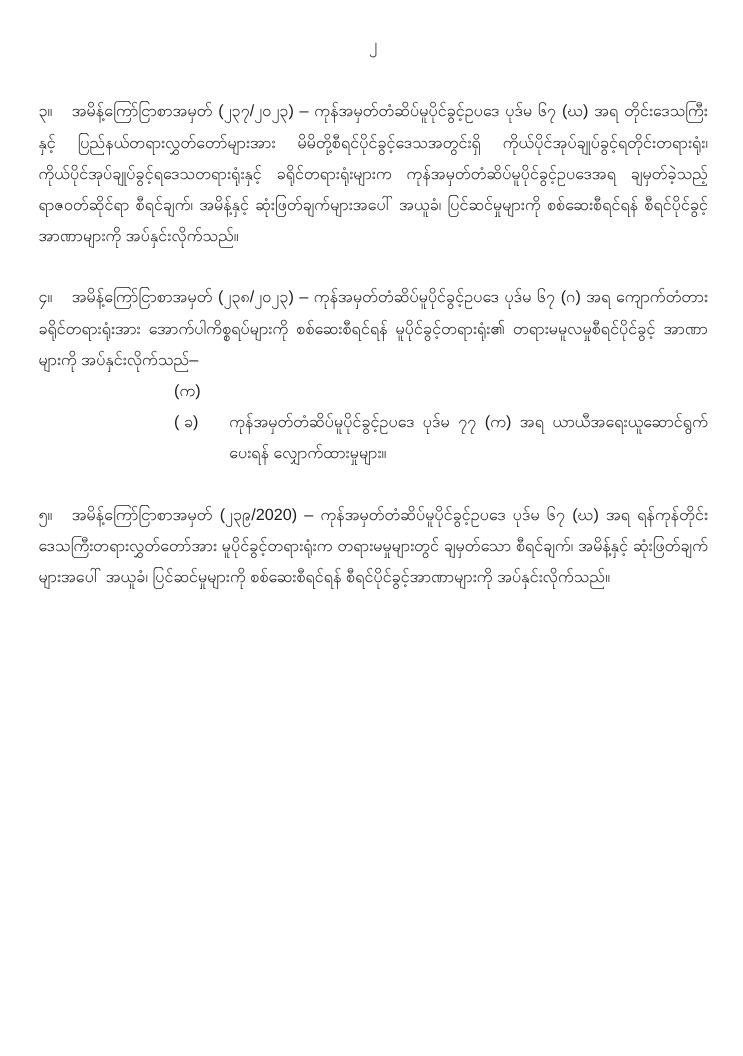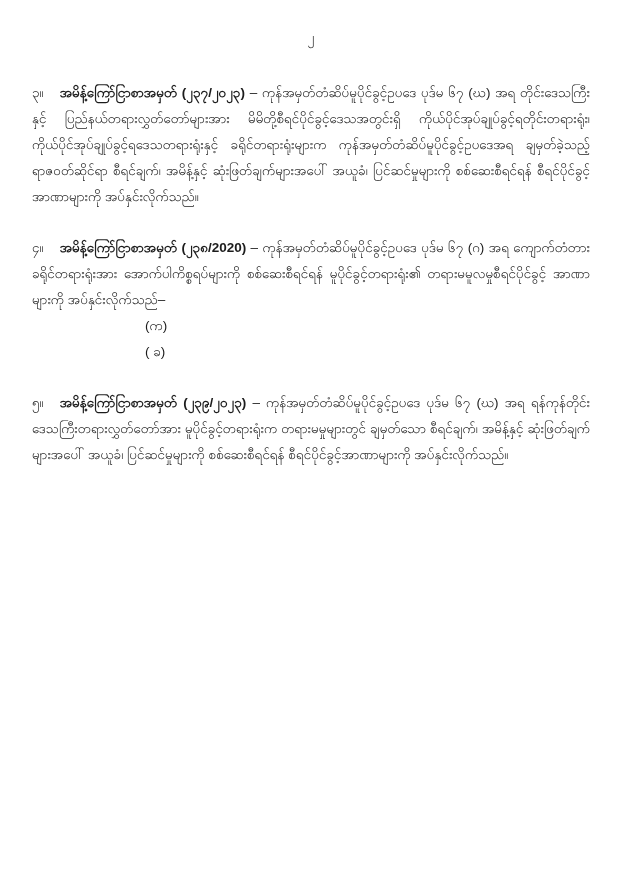--- a/index.html
+++ b/index.html
@@ -22,21 +22,21 @@
     margin-bottom: 34px;
   }
   .para {
     font-size: 13.5px;
     line-height: 26px;
     text-align: justify;
     text-align-last: left;
     margin-bottom: 25px;
   }
   .pnum { margin-right: 16px; }
-  .phead { font-weight: bold; }
+  .phead { font-weight: normal; }
   .pdash { white-space: pre; }
   .sublist { margin-top: 0; }
   .subitem { display: flex; margin-left: 113px; }
   .marker {
     flex: 0 0 46px;
     width: 46px;
     white-space: pre;
   }
   .subtext {
     flex: 1;
@@ -49,29 +49,30 @@
 
 <div class="page">
 
   <div class="page-number">၂</div>
 
   <div class="para">
     <span class="pnum">၃။</span><span class="phead">အမိန့်ကြော်ငြာစာအမှတ် (၂၃၇/၂၀၂၃)</span><span class="pdash"> – </span><span>ကုန်အမှတ်တံဆိပ်မူပိုင်ခွင့်ဥပဒေ ပုဒ်မ ၆၇ (ဃ) အရ တိုင်းဒေသကြီးနှင့် ပြည်နယ်တရားလွှတ်တော်များအား မိမိတို့စီရင်ပိုင်ခွင့်ဒေသအတွင်းရှိ ကိုယ်ပိုင်အုပ်ချုပ်ခွင့်ရတိုင်းတရားရုံး၊ ကိုယ်ပိုင်အုပ်ချုပ်ခွင့်ရဒေသတရားရုံးနှင့် ခရိုင်တရားရုံးများက ကုန်အမှတ်တံဆိပ်မူပိုင်ခွင့်ဥပဒေအရ ချမှတ်ခဲ့သည့် ရာဇဝတ်ဆိုင်ရာ စီရင်ချက်၊ အမိန့်နှင့် ဆုံးဖြတ်ချက်များအပေါ် အယူခံ၊ ပြင်ဆင်မှုများကို စစ်ဆေးစီရင်ရန် စီရင်ပိုင်ခွင့်အာဏာများကို အပ်နှင်းလိုက်သည်။</span>
   </div>
 
   <div class="para">
-    <span class="pnum">၄။</span><span class="phead">အမိန့်ကြော်ငြာစာအမှတ် (၂၃၈/2020)</span><span class="pdash"> – </span><span>ကုန်အမှတ်တံဆိပ်မူပိုင်ခွင့်ဥပဒေ ပုဒ်မ ၆၇ (ဂ) အရ ကျောက်တံတားခရိုင်တရားရုံးအား အောက်ပါကိစ္စရပ်များကို စစ်ဆေးစီရင်ရန် မူပိုင်ခွင့်တရားရုံး၏ တရားမမူလမှုစီရင်ပိုင်ခွင့် အာဏာများကို အပ်နှင်းလိုက်သည်–</span>
+    <span class="pnum">၄။</span><span class="phead">အမိန့်ကြော်ငြာစာအမှတ် (၂၃၈/၂၀၂၃)</span><span class="pdash"> – </span><span>ကုန်အမှတ်တံဆိပ်မူပိုင်ခွင့်ဥပဒေ ပုဒ်မ ၆၇ (ဂ) အရ ကျောက်တံတားခရိုင်တရားရုံးအား အောက်ပါကိစ္စရပ်များကို စစ်ဆေးစီရင်ရန် မူပိုင်ခွင့်တရားရုံး၏ တရားမမူလမှုစီရင်ပိုင်ခွင့် အာဏာများကို အပ်နှင်းလိုက်သည်–</span>
 
     <div class="sublist">
       <div class="subitem">
         <span class="marker">(က)</span>
       </div>
       <div class="subitem">
         <span class="marker">( ခ)</span>
+        <span class="subtext">ကုန်အမှတ်တံဆိပ်မူပိုင်ခွင့်ဥပဒေ ပုဒ်မ ၇၇ (က) အရ ယာယီအရေးယူဆောင်ရွက်ပေးရန် လျှောက်ထားမှုများ။</span>
       </div>
     </div>
   </div>
 
   <div class="para">
-    <span class="pnum">၅။</span><span class="phead">အမိန့်ကြော်ငြာစာအမှတ် (၂၃၉/၂၀၂၃)</span><span class="pdash"> – </span><span>ကုန်အမှတ်တံဆိပ်မူပိုင်ခွင့်ဥပဒေ ပုဒ်မ ၆၇ (ဃ) အရ ရန်ကုန်တိုင်းဒေသကြီးတရားလွှတ်တော်အား မူပိုင်ခွင့်တရားရုံးက တရားမမှုများတွင် ချမှတ်သော စီရင်ချက်၊ အမိန့်နှင့် ဆုံးဖြတ်ချက်များအပေါ် အယူခံ၊ ပြင်ဆင်မှုများကို စစ်ဆေးစီရင်ရန် စီရင်ပိုင်ခွင့်အာဏာများကို အပ်နှင်းလိုက်သည်။</span>
+    <span class="pnum">၅။</span><span class="phead">အမိန့်ကြော်ငြာစာအမှတ် (၂၃၉/2020)</span><span class="pdash"> – </span><span>ကုန်အမှတ်တံဆိပ်မူပိုင်ခွင့်ဥပဒေ ပုဒ်မ ၆၇ (ဃ) အရ ရန်ကုန်တိုင်းဒေသကြီးတရားလွှတ်တော်အား မူပိုင်ခွင့်တရားရုံးက တရားမမှုများတွင် ချမှတ်သော စီရင်ချက်၊ အမိန့်နှင့် ဆုံးဖြတ်ချက်များအပေါ် အယူခံ၊ ပြင်ဆင်မှုများကို စစ်ဆေးစီရင်ရန် စီရင်ပိုင်ခွင့်အာဏာများကို အပ်နှင်းလိုက်သည်။</span>
   </div>
 
 </div>
 
 </body></html>

